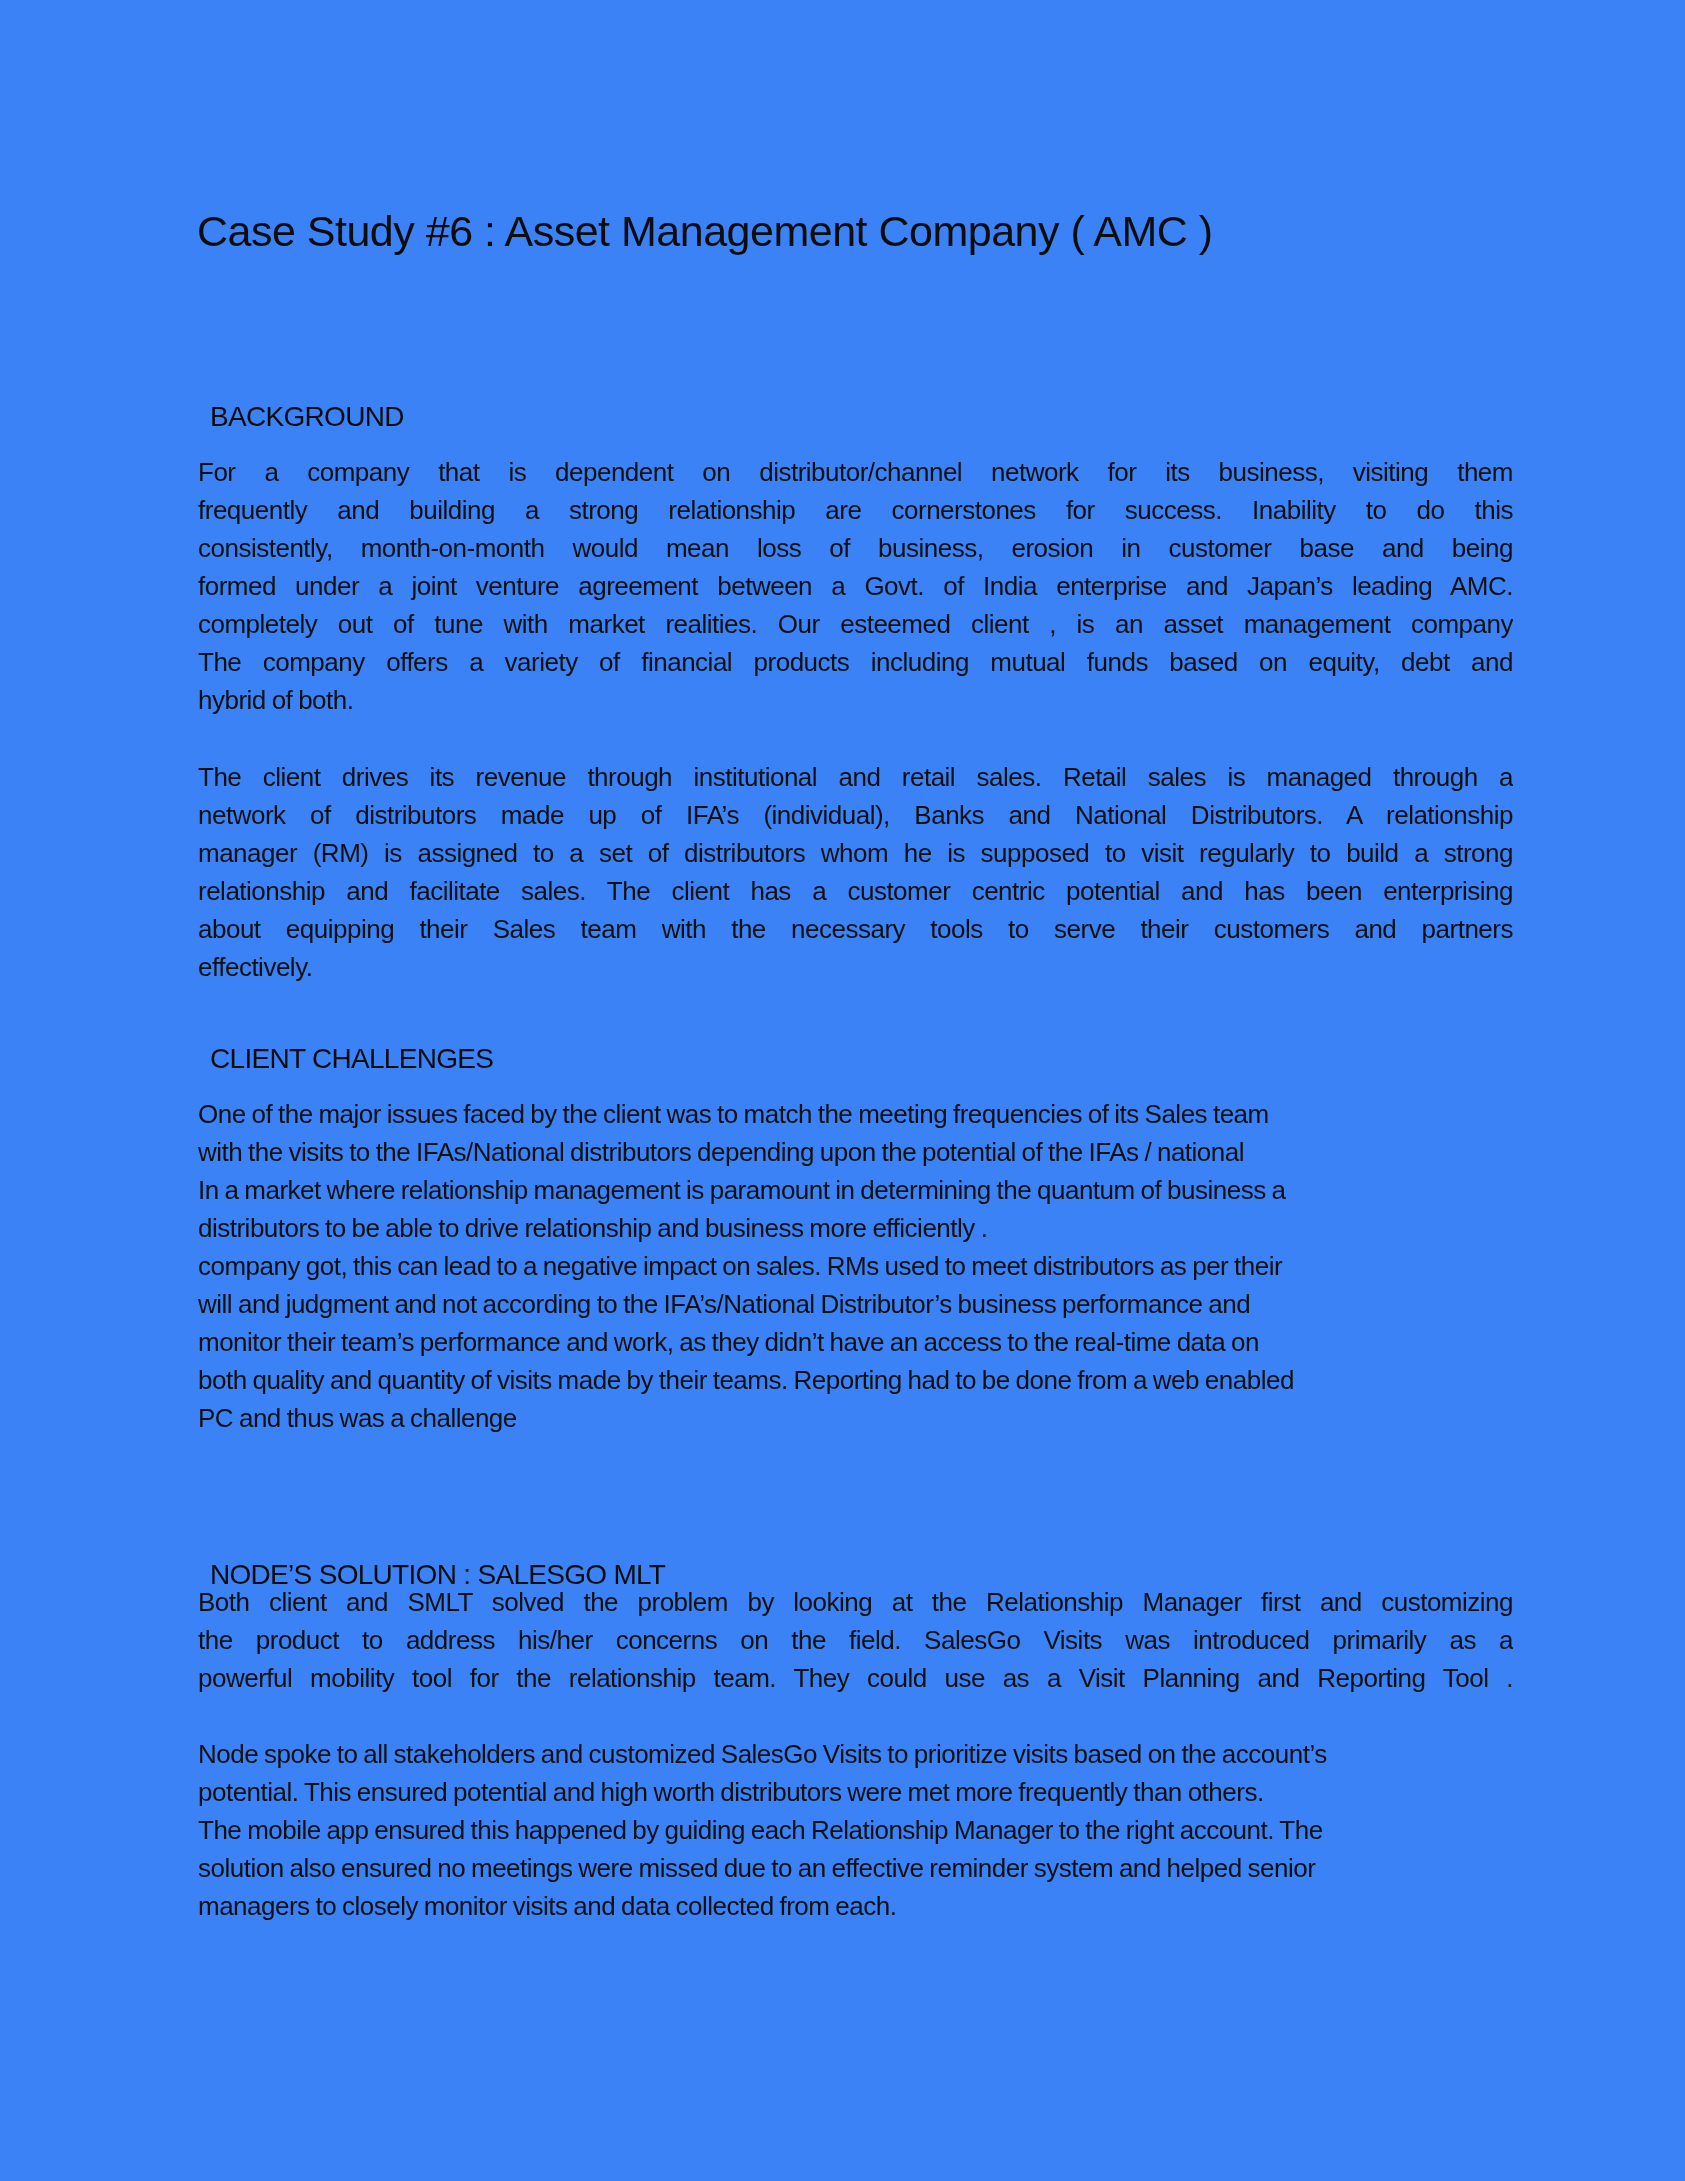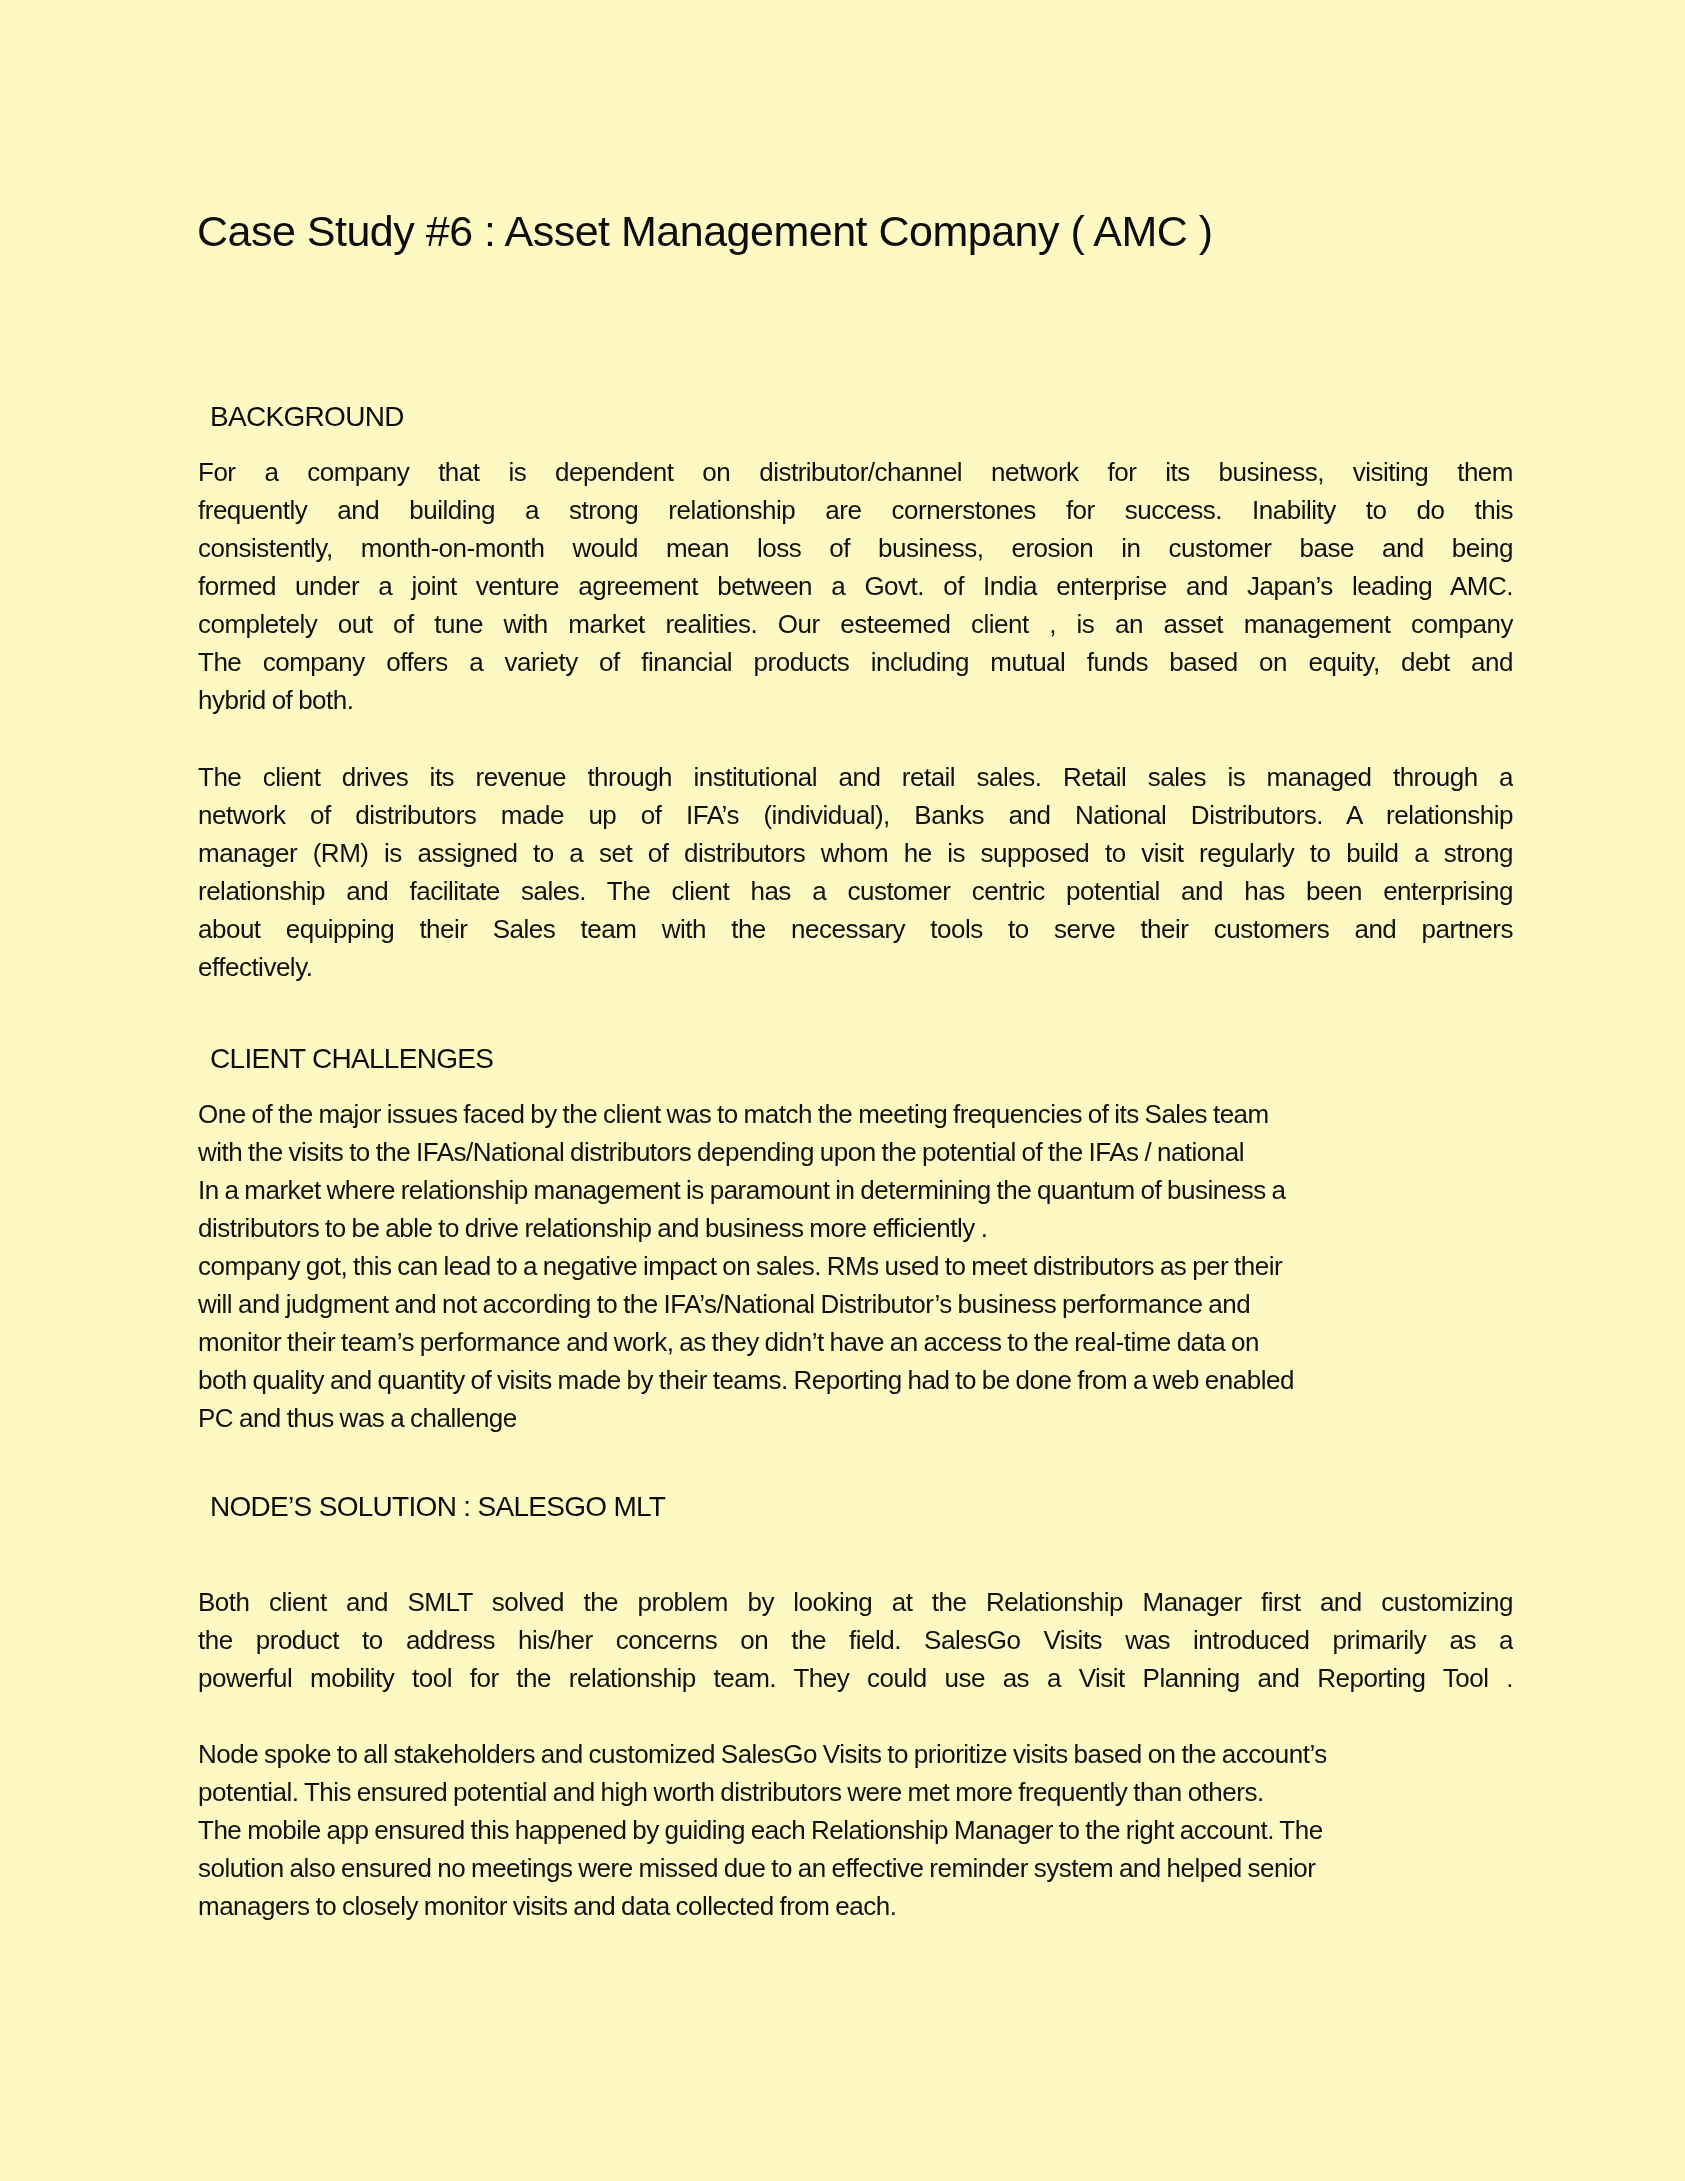--- a/index.html
+++ b/index.html
@@ -13,21 +13,21 @@
     position: relative;
     overflow: hidden;
     font-family: "Liberation Sans", "DejaVu Sans", sans-serif;
     color: #111111;
   }
   .page {
     position: absolute;
     left: 0; top: 0;
     width: 1685px;
     height: 2181px;
-    background: #fef9c3;
+    background: #3b82f6;
   }
   .title {
     position: absolute;
     left: 197px;
     top: 207px;
     margin: 0;
     font-size: 43px;
     font-weight: normal;
     letter-spacing: -0.5px;
     white-space: nowrap;
@@ -104,21 +104,21 @@
     <span class="line">with the visits to the IFAs/National distributors depending upon the potential of the IFAs / national</span>
     <span class="line">In a market where relationship management is paramount in determining the quantum of business a</span>
     <span class="line">distributors to be able to drive relationship and business more efficiently .</span>
     <span class="line">company got, this can lead to a negative impact on sales. RMs used to meet distributors as per their</span>
     <span class="line">will and judgment and not according to the IFA’s/National Distributor’s business performance and</span>
     <span class="line">monitor their team’s performance and work, as they didn’t have an access to the real-time data on</span>
     <span class="line">both quality and quantity of visits made by their teams. Reporting had to be done from a web enabled</span>
     <span class="line">PC and thus was a  challenge</span>
   </div>
 
-  <h2 class="heading" style="top:1479px;">NODE’S SOLUTION : SALESGO MLT</h2>
+  <h2 class="heading" style="top:1547px;">NODE’S SOLUTION : SALESGO MLT</h2>
 
   <div class="para justify" style="top:1583px;">
     <span class="line">Both client and SMLT solved the problem by looking at the Relationship Manager first and customizing</span>
     <span class="line">the product to address his/her concerns on the field. SalesGo Visits was introduced primarily as a</span>
     <span class="line">powerful mobility tool for the relationship team. They could use as a Visit Planning and Reporting Tool .</span>
   </div>
 
   <div class="para" style="top:1735px;">
     <span class="line">Node spoke to all stakeholders and customized SalesGo Visits to prioritize visits based on the account’s</span>
     <span class="line">potential. This ensured potential and high worth distributors were met more frequently than others.</span>

